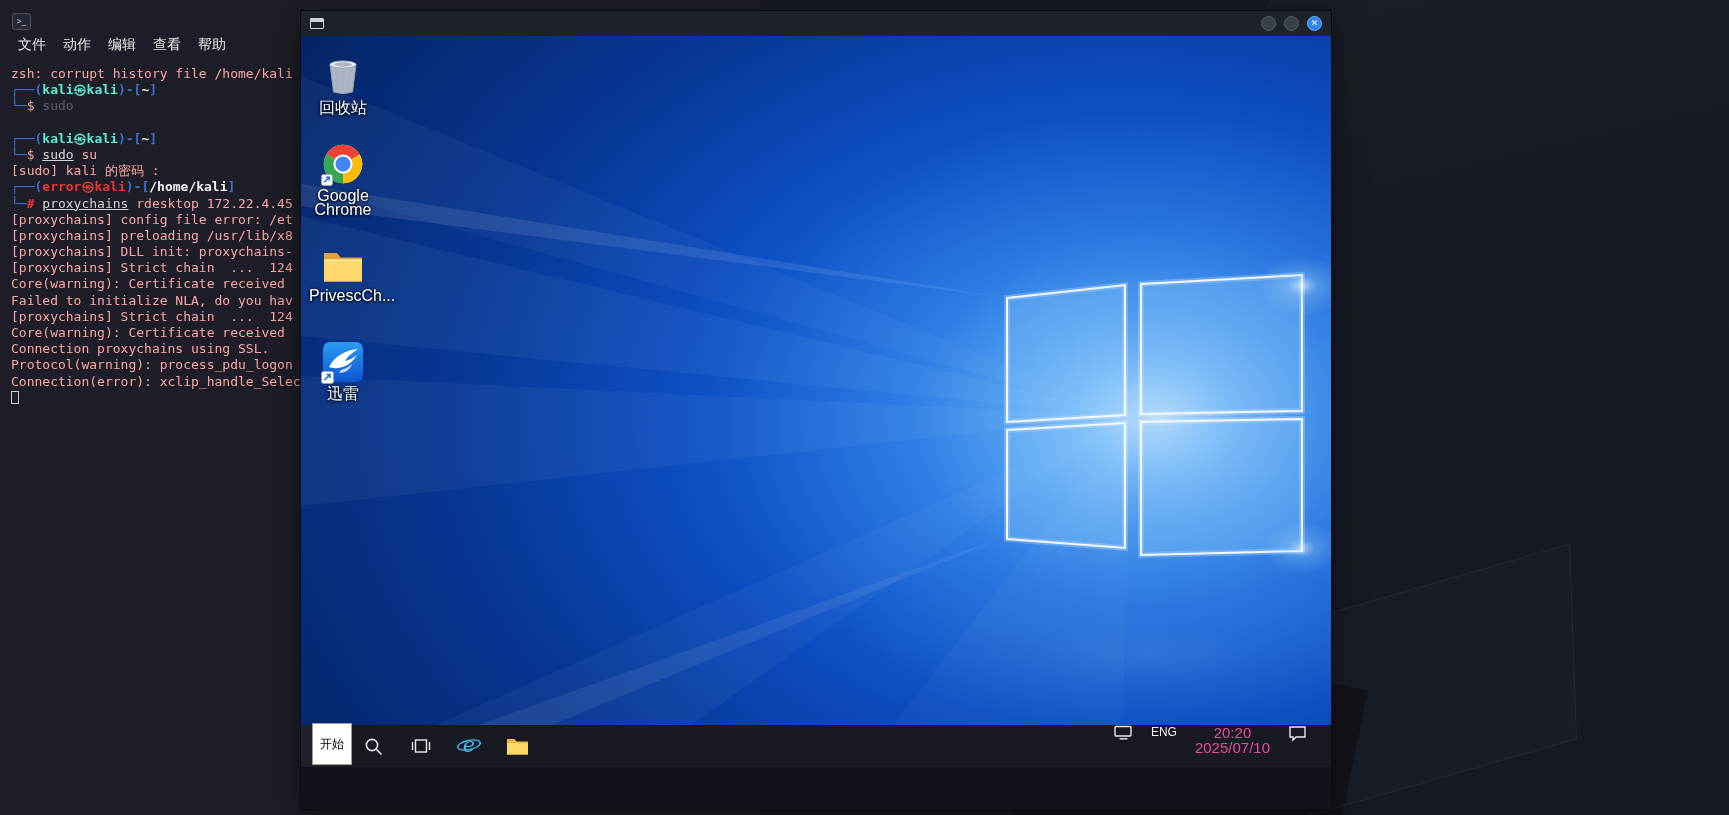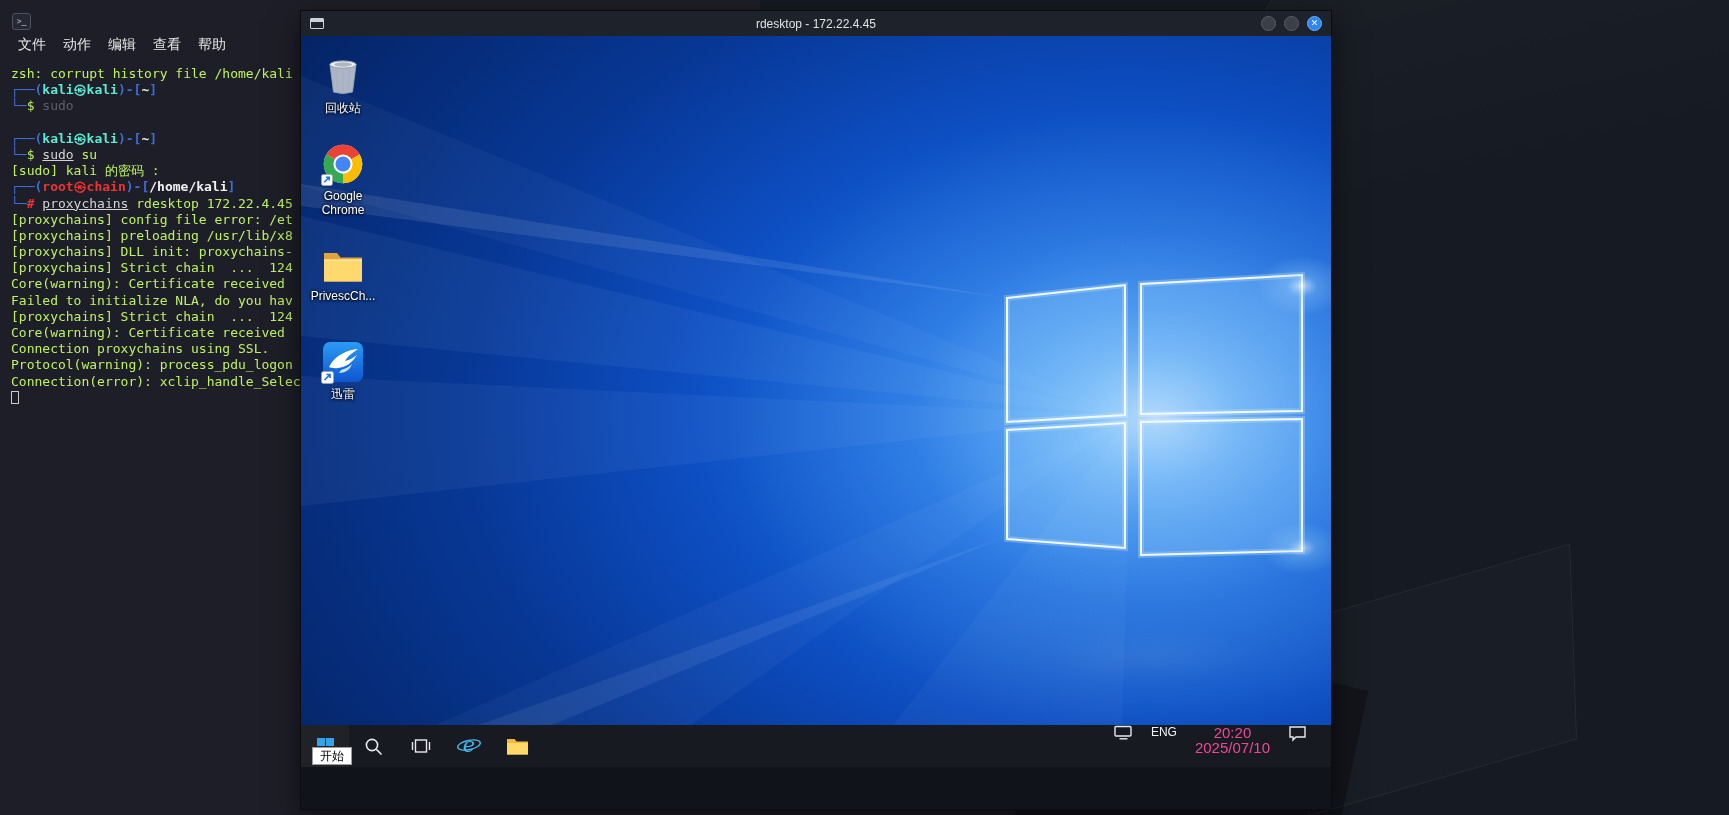--- a/index.html
+++ b/index.html
@@ -18,21 +18,21 @@
   
   .terminal{position:absolute;left:0;top:0;width:760px;height:815px;background:#1d1e27}
   .term-top{height:34px;position:relative}
   .term-app-icon{position:absolute;left:12px;top:13px;width:19px;height:17px;border:1px solid #4d5160;
     border-radius:3px;background:#262833;color:#9aa0b0;font:bold 8px "DejaVu Sans Mono",monospace;
     display:flex;align-items:center;justify-content:center}
   .term-menu{display:flex;gap:17px;padding:0 0 4px 18px;color:#e8e8e8;font-size:14px;line-height:20px}
   .term-menu .mi{cursor:default}
   .term-body{padding:8px 0 0 11px;font:13px/16.2px "DejaVu Sans Mono",monospace;color:#d4d4d4}
   .tline{white-space:pre;height:16.2px}
-  .seg.fg{color:#bef264}
+  .seg.fg{color:#fca5a5}
   .seg.p{color:#3b6fd8;font-weight:bold}
   .seg.usr{color:#5eead4;font-weight:bold}
   .seg.pth{color:#f2f2f2;font-weight:bold}
   .seg.rt{color:#eb3434;font-weight:bold}
   .seg.dim{color:#5c5f6a}
   .seg.ul{color:#d4d4d4;text-decoration:underline}
   .seg.cursor{display:inline-block;width:8px;height:13px;border:1px solid #c9c9c9;vertical-align:-2px}
 
   
   .rdesktop{position:absolute;left:301px;top:11px;width:1030px;height:798px;background:#10131a;
@@ -42,30 +42,30 @@
   .rd-win-icon{margin-left:9px;width:14px;height:11px;border:1px solid #cdd2da;border-radius:1px;
     background:linear-gradient(#cdd2da 0 3px,transparent 3px);position:relative;z-index:1}
   .rd-controls{margin-left:auto;display:flex;gap:8px;padding-right:9px;position:relative;z-index:1}
   .rd-btn{width:15px;height:15px;border-radius:50%;background:#3a4048;border:1px solid #575d66}
   .rd-btn.close{background:#2e86f5;border-color:#6aaef8;color:#fff;font-size:9px;line-height:13px;text-align:center}
 
   
   .win-desktop{position:absolute;left:0;top:25px;width:1030px;height:731px;overflow:hidden;background:#0d4ec2}
   .wallpaper{position:absolute;left:0;top:0;width:100%;height:100%}
 
-  .dicon{position:absolute;left:8px;width:68px;text-align:center;color:#fff;font-size:12px;line-height:14px;
+  .dicon{position:absolute;left:8px;width:68px;text-align:center;color:#fff;font-size:16px;line-height:14px;
     text-shadow:0 1px 3px #000,0 0 3px #000;cursor:default}
   .dicon svg{display:block;margin:0 auto 3px}
   #icon-recycle{top:18px}
   #icon-chrome{top:106px}
   #icon-folder{top:212px}
   #icon-xunlei{top:304px}
 
   .start-tip{position:absolute;left:11px;bottom:2px;background:#fff;border:1px solid #9b9b9b;color:#000;
-    font-size:12px;line-height:16px;padding:0 7px;z-index:6;white-space:nowrap}
+    font-size:12px;line-height:16px;padding:12px 7px;z-index:6;white-space:nowrap}
 
   .taskbar{position:absolute;left:0;bottom:0;width:1030px;height:42px;background:#171a20;display:flex;
     align-items:stretch;z-index:5}
   .tb-btn{width:48px;display:flex;align-items:center;justify-content:center}
   .tb-btn:first-child{background:rgba(255,255,255,.04)}
   .tb-tray{margin-left:auto;display:flex;gap:18px;padding-right:24px;color:#f2f2f2}
   .tb-clock{text-align:center;font-size:15px;line-height:15px;color:#ec4899}
   .tb-lang{font-size:12px}
 </style>
 </head>
@@ -89,41 +89,40 @@
       <span class="mi">帮助</span>
     </div>
     <div class="term-body" id="term-body">
         <div class="tline"><span class="seg fg">zsh: corrupt history file /home/kali</span></div>
         <div class="tline"><span class="seg p">┌──(</span><span class="seg usr">kali㉿kali</span><span class="seg p">)-[</span><span class="seg pth">~</span><span class="seg p">]</span></div>
         <div class="tline"><span class="seg p">└─</span><span class="seg fg">$ </span><span class="seg dim">sudo</span></div>
         <div class="tline">&nbsp;</div>
         <div class="tline"><span class="seg p">┌──(</span><span class="seg usr">kali㉿kali</span><span class="seg p">)-[</span><span class="seg pth">~</span><span class="seg p">]</span></div>
         <div class="tline"><span class="seg p">└─</span><span class="seg fg">$ </span><span class="seg ul">sudo</span><span class="seg fg"> su</span></div>
         <div class="tline"><span class="seg fg">[sudo] kali 的密码 :</span></div>
-        <div class="tline"><span class="seg p">┌──(</span><span class="seg rt">root㉿chain</span><span class="seg p">)-[</span><span class="seg pth">/home/kali</span><span class="seg p">]</span></div>
+        <div class="tline"><span class="seg p">┌──(</span><span class="seg rt">error㉿kali</span><span class="seg p">)-[</span><span class="seg pth">/home/kali</span><span class="seg p">]</span></div>
         <div class="tline"><span class="seg p">└─</span><span class="seg rt"># </span><span class="seg ul">proxychains</span><span class="seg fg"> rdesktop 172.22.4.45</span></div>
         <div class="tline"><span class="seg fg">[proxychains] config file error: /et</span></div>
         <div class="tline"><span class="seg fg">[proxychains] preloading /usr/lib/x8</span></div>
         <div class="tline"><span class="seg fg">[proxychains] DLL init: proxychains-</span></div>
         <div class="tline"><span class="seg fg">[proxychains] Strict chain  ...  124</span></div>
         <div class="tline"><span class="seg fg">Core(warning): Certificate received</span></div>
         <div class="tline"><span class="seg fg">Failed to initialize NLA, do you hav</span></div>
         <div class="tline"><span class="seg fg">[proxychains] Strict chain  ...  124</span></div>
         <div class="tline"><span class="seg fg">Core(warning): Certificate received</span></div>
         <div class="tline"><span class="seg fg">Connection proxychains using SSL.</span></div>
         <div class="tline"><span class="seg fg">Protocol(warning): process_pdu_logon</span></div>
         <div class="tline"><span class="seg fg">Connection(error): xclip_handle_Selec</span></div>
         <div class="tline"><span class="seg cursor"></span></div>
       </div>
   </div>
 
   <div class="rdesktop">
     <div class="rd-titlebar">
       <div class="rd-win-icon"></div>
-      <div class="rd-title">rdesktop - 172.22.4.45</div>
       <div class="rd-controls">
         <div class="rd-btn"></div>
         <div class="rd-btn"></div>
         <div class="rd-btn close">✕</div>
       </div>
     </div>
 
     <div class="win-desktop">
 
       <svg class="wallpaper" viewBox="0 0 1030 731" preserveAspectRatio="none">

